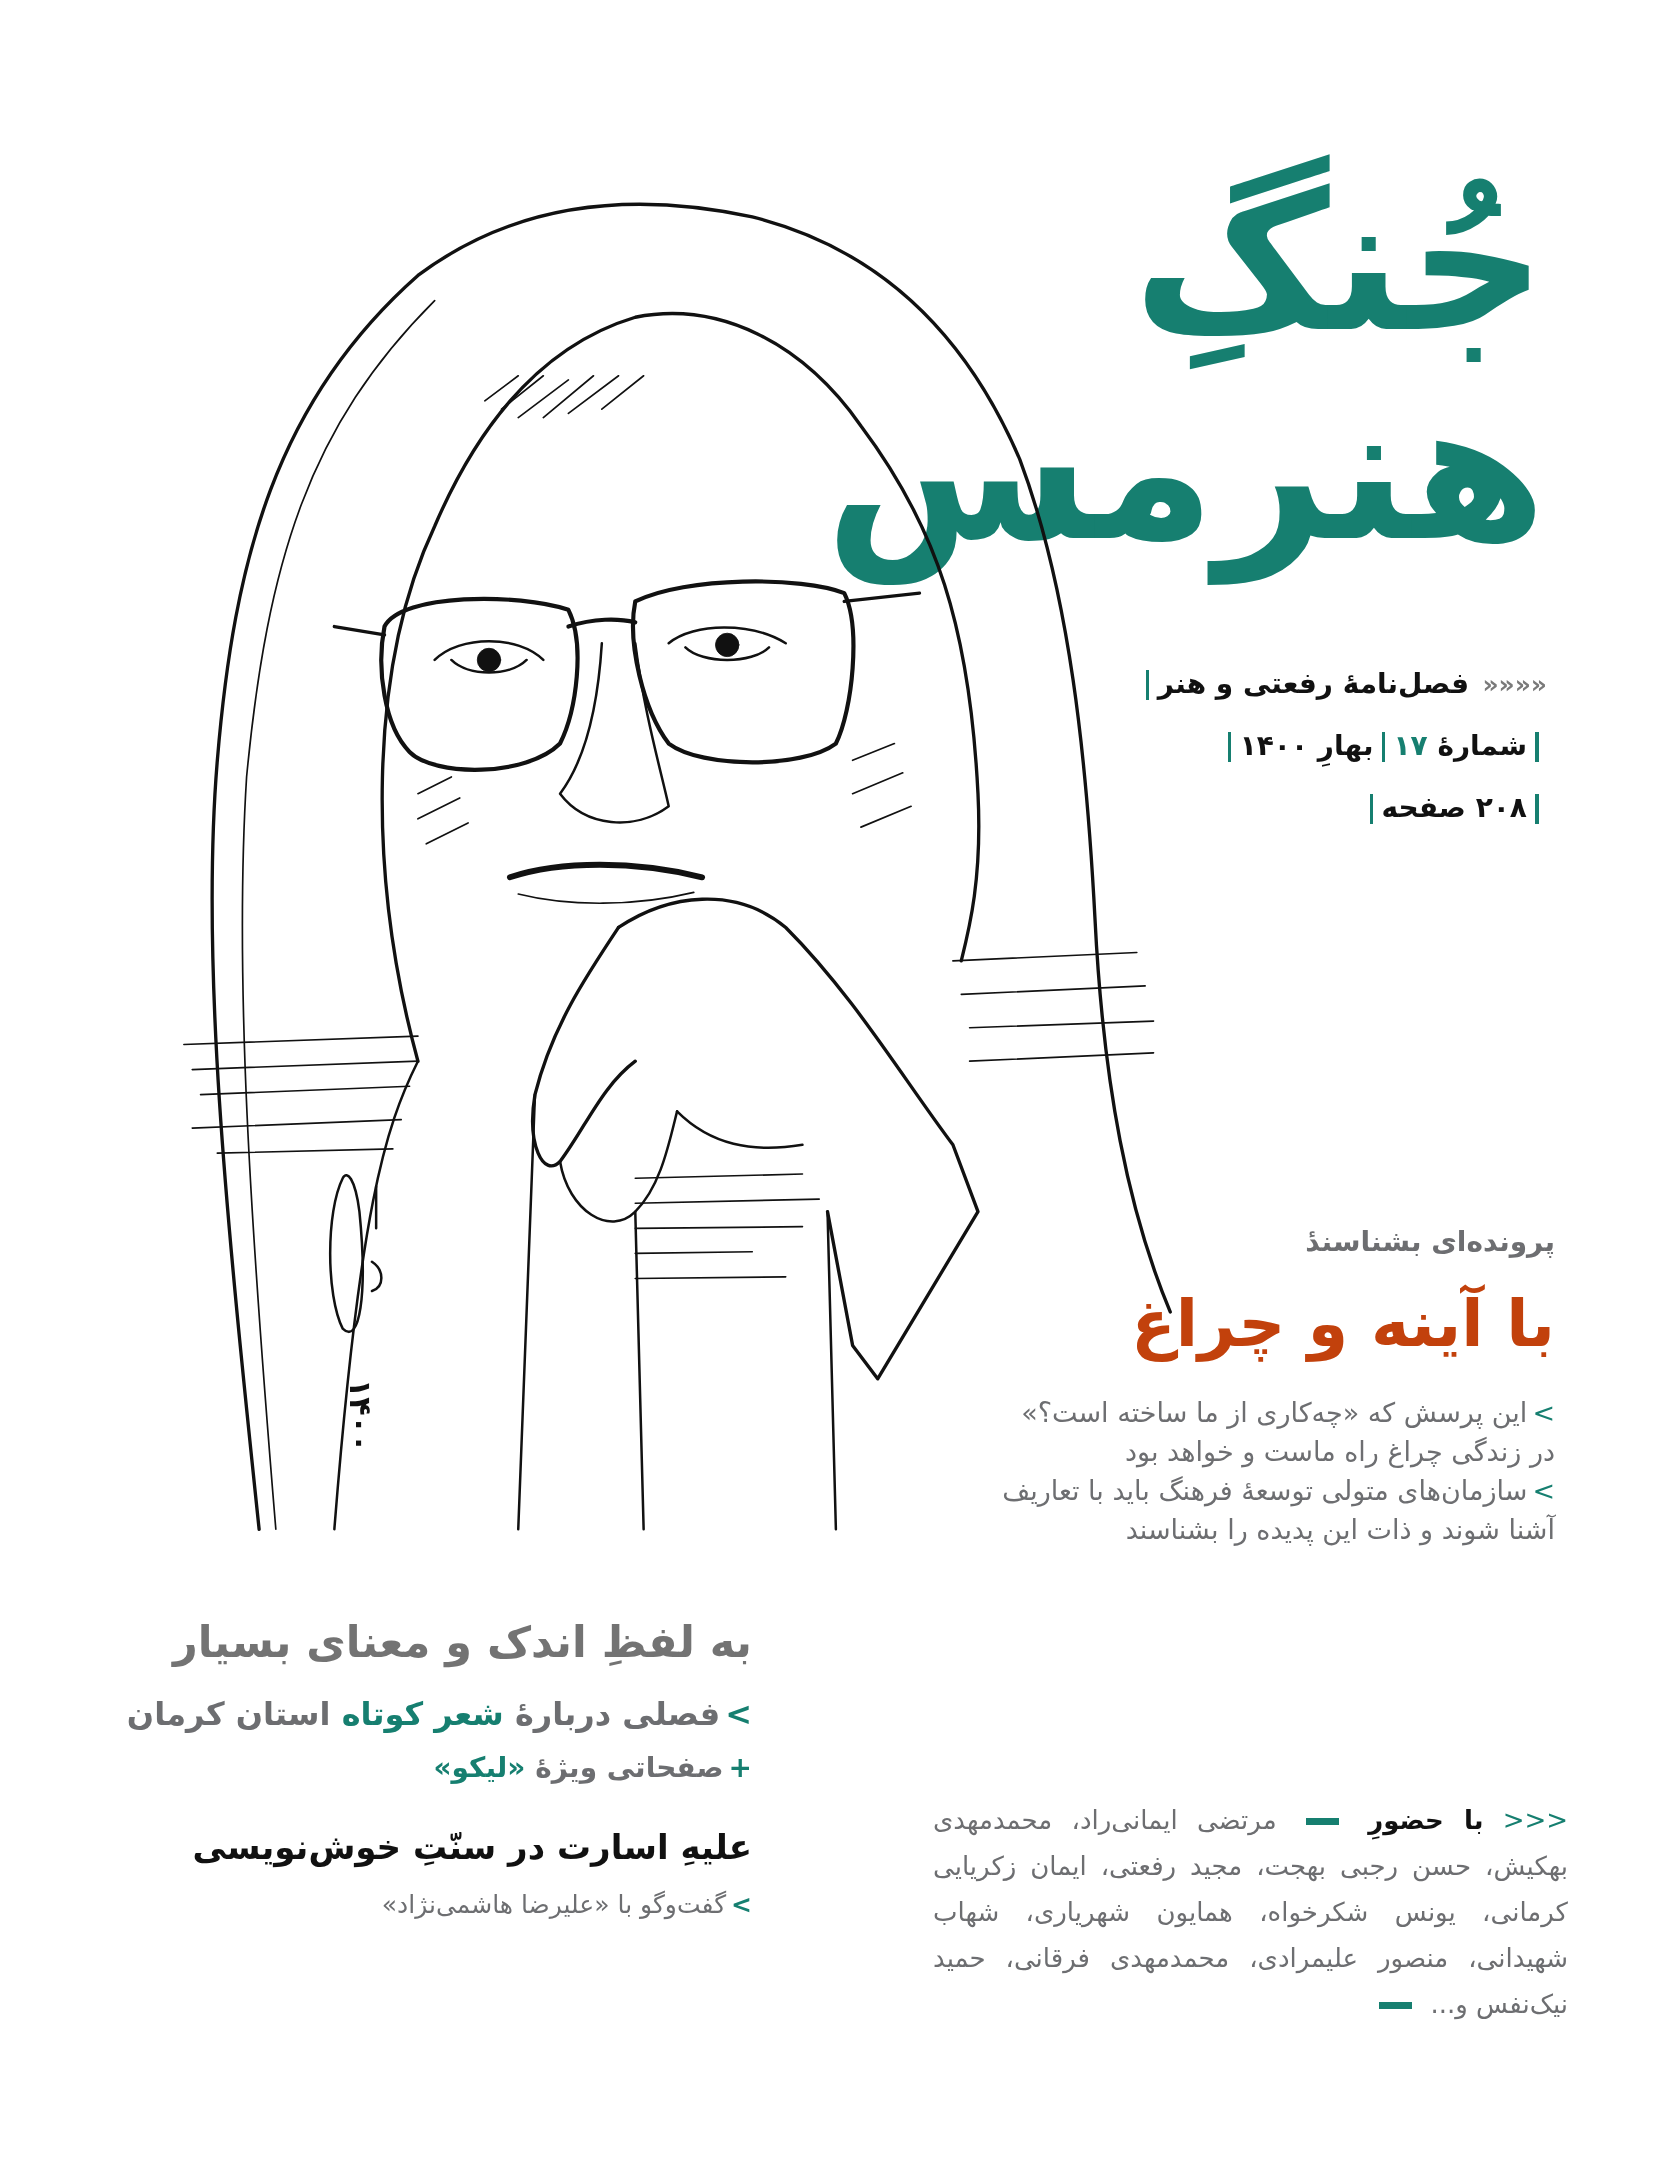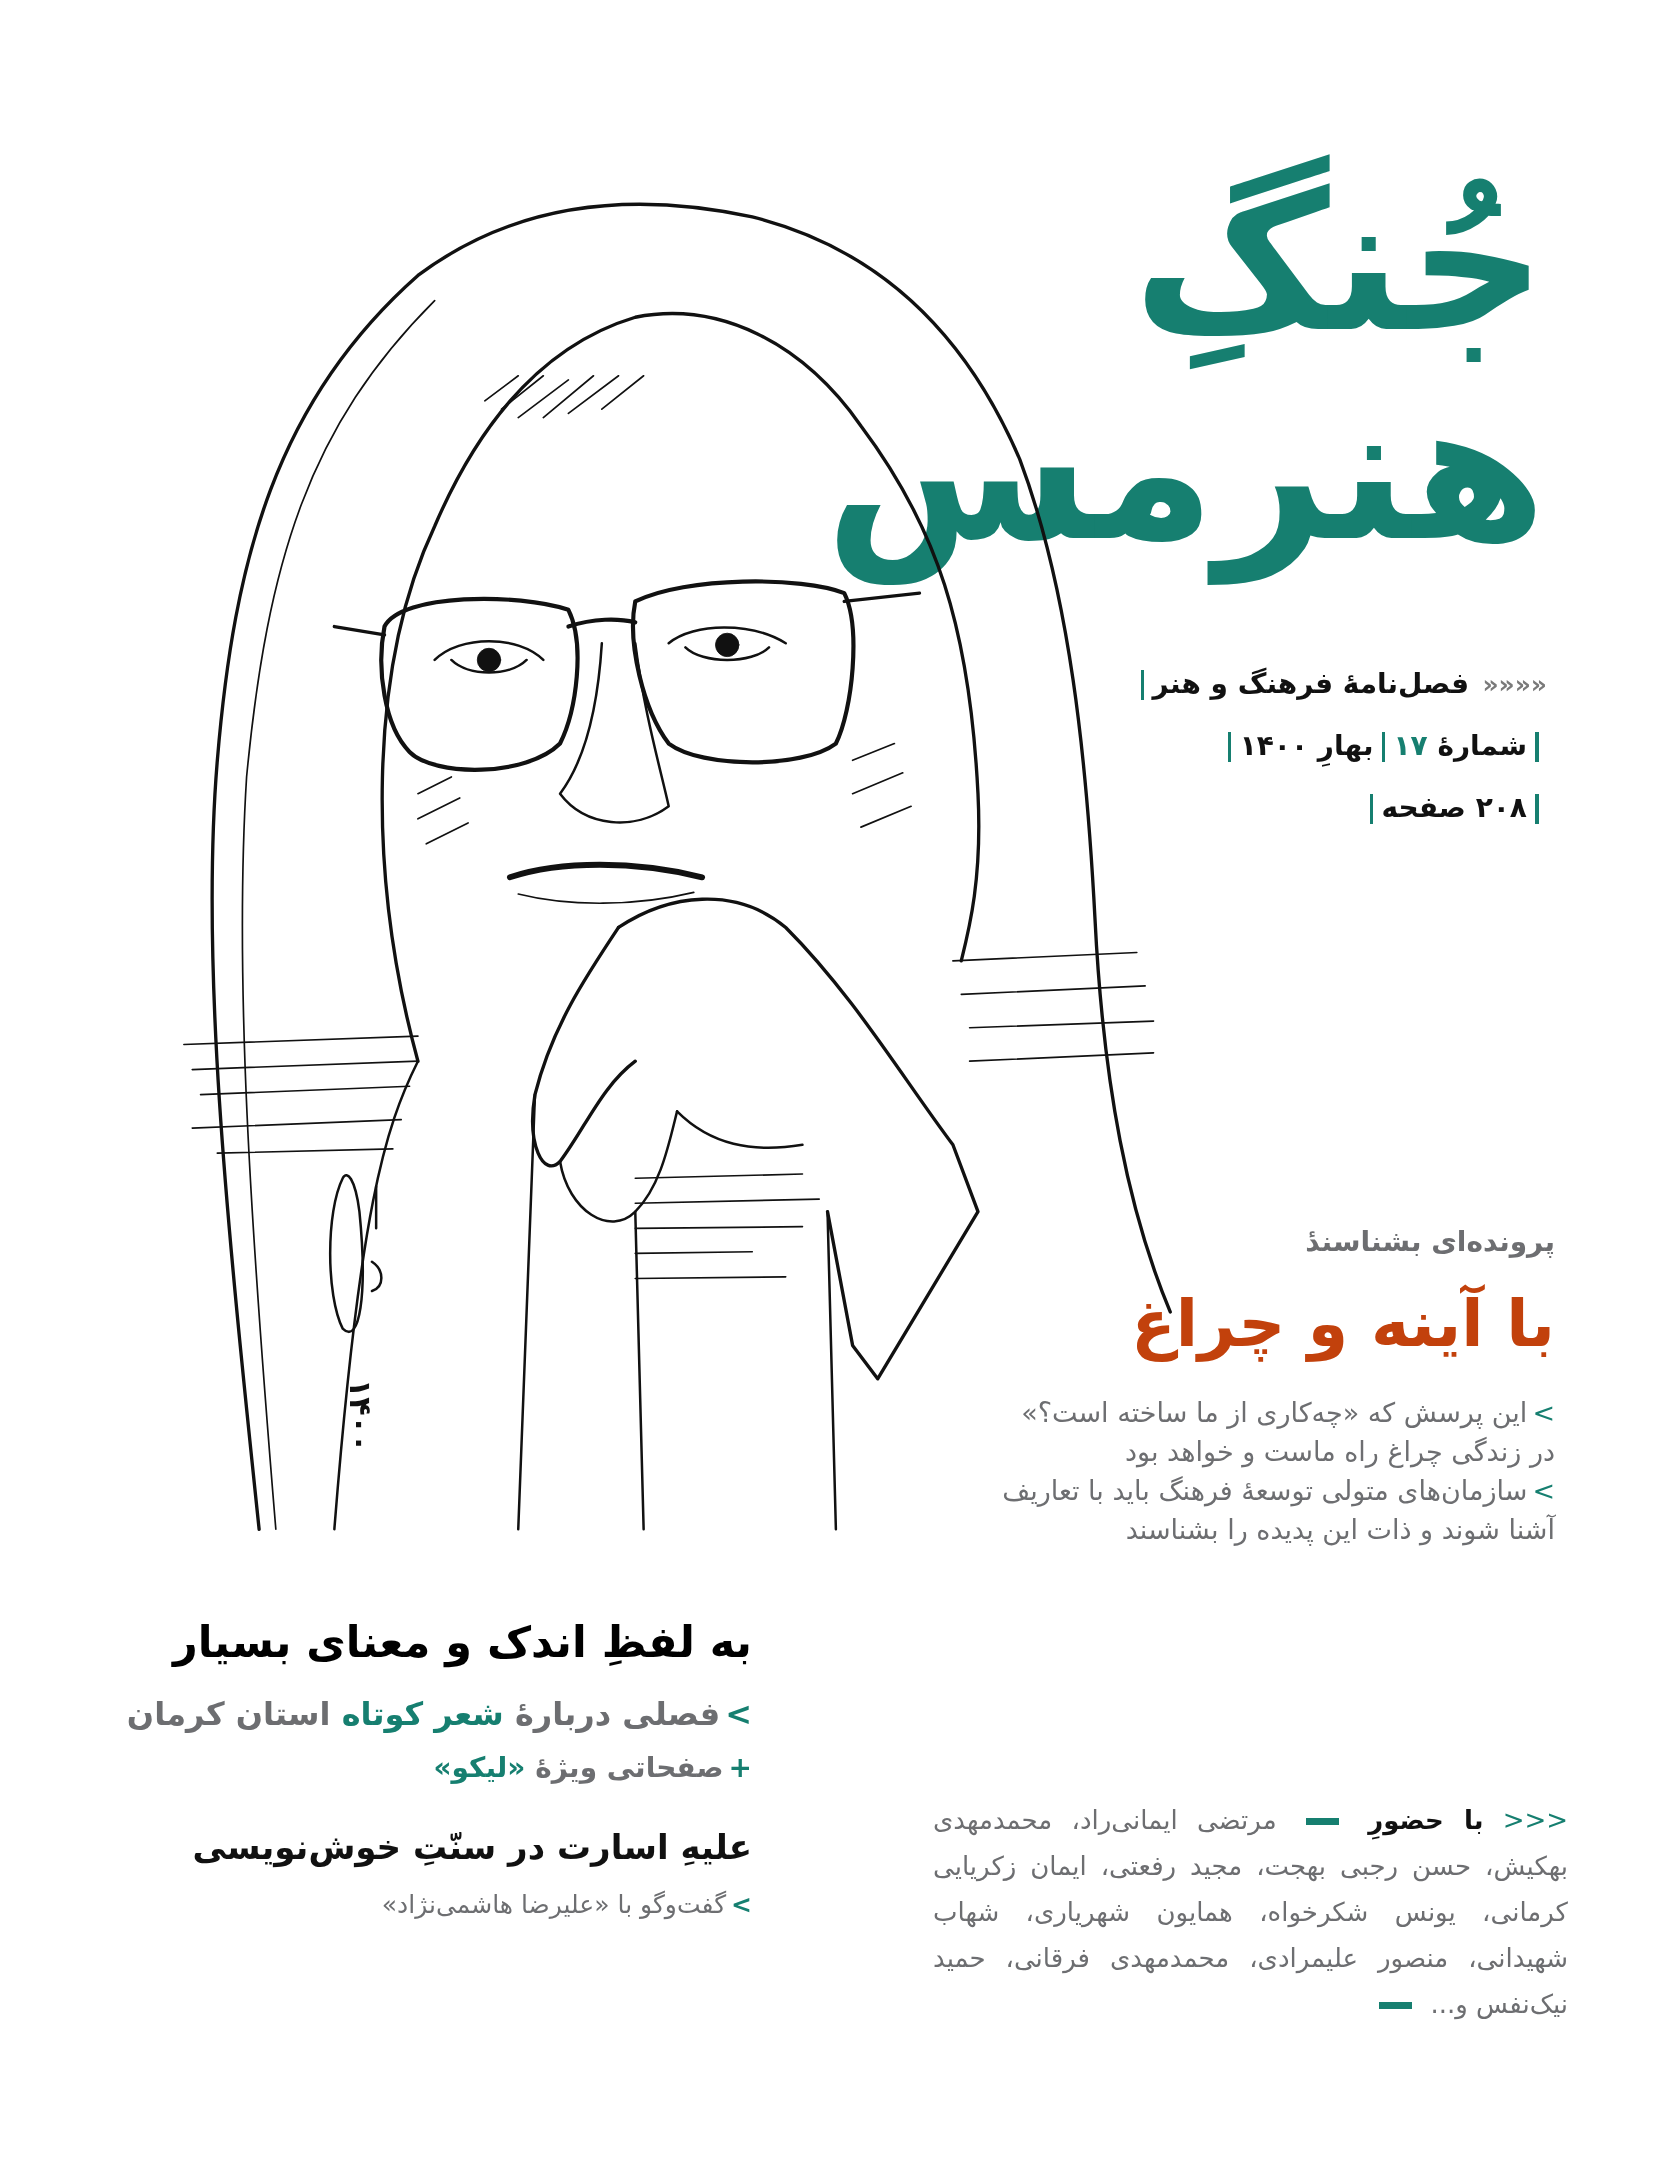--- a/index.html
+++ b/index.html
@@ -167,21 +167,21 @@
       position: absolute;
       left: 167px;
       top: 1617px;
       width: 585px;
       direction: rtl;
       text-align: right;
     }
     .left-block .title {
       font-weight: bold;
       font-size: 43px;
-      color: #000000;
+      color: #737373;
       line-height: 1.2;
       margin: 0 0 25px 0;
       white-space: nowrap;
     }
     .left-block .sub1 {
       font-weight: bold;
       font-size: 32px;
       color: #6d6e71;
       line-height: 1.3;
       margin: 0 0 15px 0;
@@ -214,21 +214,21 @@
 </head>
 <body>
 
 <div class="logo">
   <div class="line1">جُنگِ</div>
   <div class="line2">هنرمس</div>
 </div>
 
 <div class="masthead">
   <div class="row">
-    <span class="chev">««««</span><span>فصل‌نامهٔ فرهنگ و هنر</span><span class="bar"></span>
+    <span class="chev">««««</span><span>فصل‌نامهٔ رفعتی و هنر</span><span class="bar"></span>
   </div>
   <div class="row">
     <span class="bar"></span><span>شمارهٔ</span>
     <span class="teal">۱۷</span><span class="bar"></span><span>بهارِ ۱۴۰۰</span><span class="bar"></span>
   </div>
   <div class="row">
     <span class="bar"></span><span>۲۰۸ صفحه</span><span class="bar"></span>
   </div>
 </div>
 

